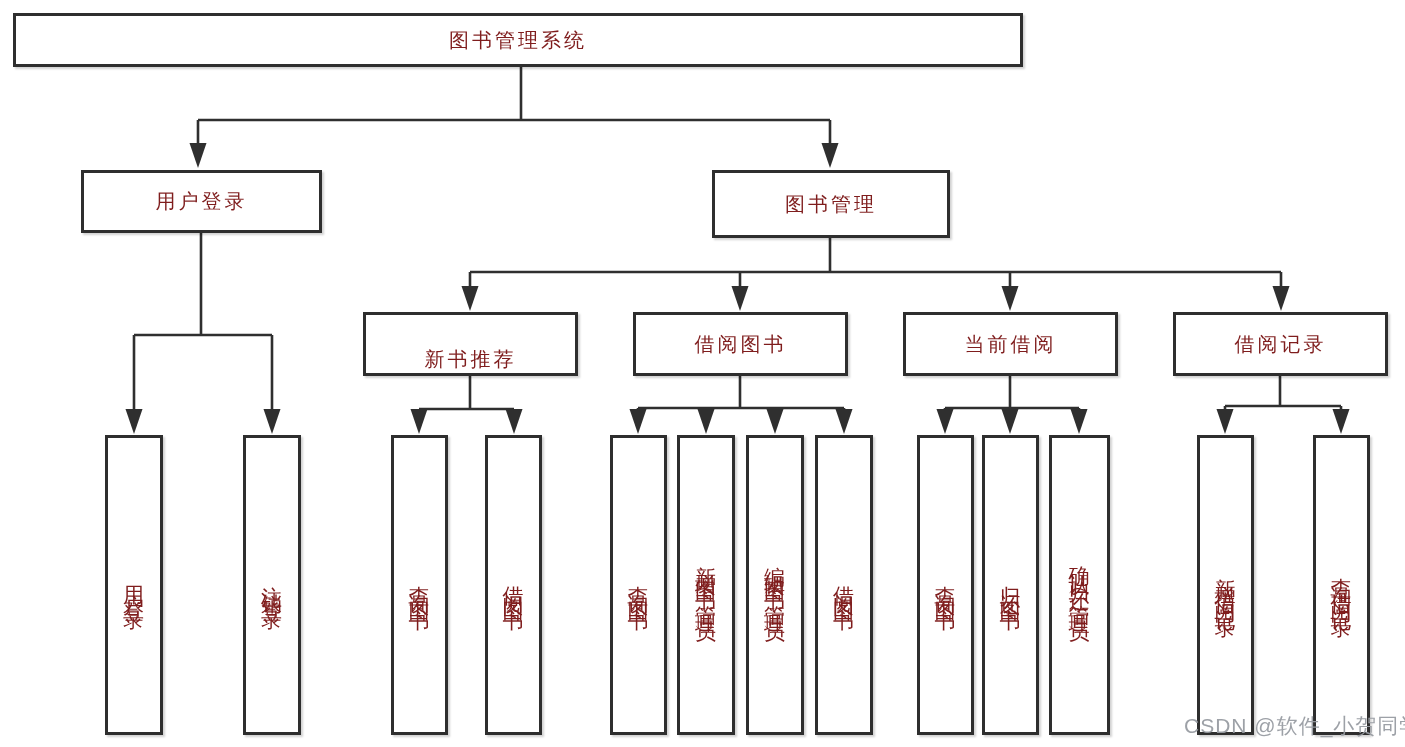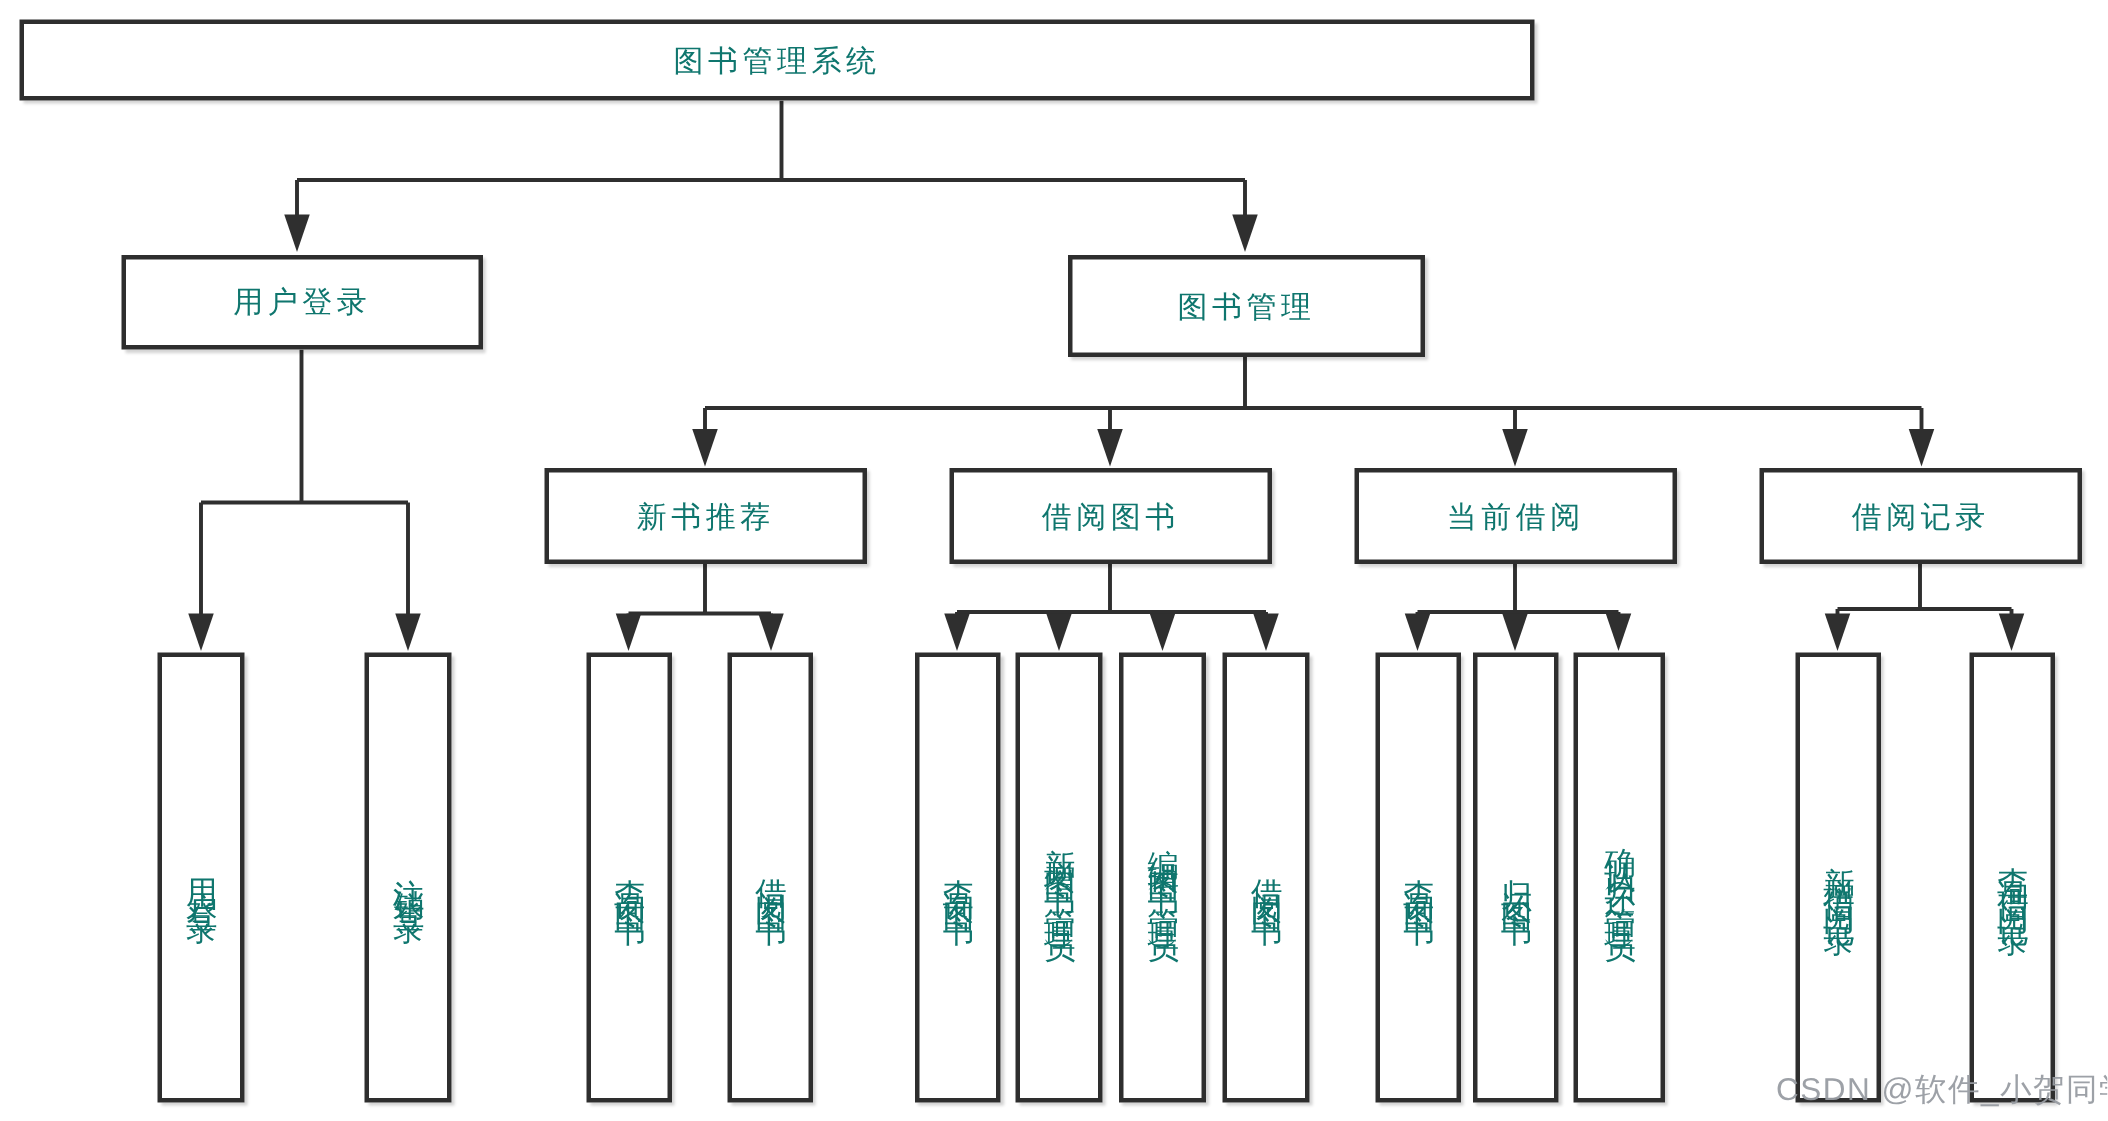--- a/index.html
+++ b/index.html
@@ -24,21 +24,21 @@
   .wires polygon { fill: #2f2f2f; stroke: none; }
   .box {
     position: absolute;
     box-sizing: border-box;
     background: #ffffff;
     border: 3px solid #2e2e2e;
     box-shadow: 2px 2px 2px rgba(0,0,0,0.18);
     display: flex;
     align-items: center;
     justify-content: center;
-    color: #0f766e;
+    color: #7f1d1d;
   }
   .box .hlabel {
     font-size: 20px;
     letter-spacing: 3px;
     white-space: nowrap;
   }
   .box .vlabel {
     writing-mode: vertical-rl;
     text-orientation: mixed;
     font-size: 21px;
@@ -103,21 +103,21 @@
     <span class="hlabel">图书管理系统</span>
   </div>
 
   <div class="box" style="left:81px; top:170px; width:241px; height:63px;">
     <span class="hlabel">用户登录</span>
   </div>
   <div class="box" style="left:712px; top:170px; width:238px; height:68px;">
     <span class="hlabel">图书管理</span>
   </div>
 
-  <div class="box" style="left:363px; top:312px; width:215px; height:64px;">
+  <div class="box" style="left:363px; top:312px; width:215px; height:64px;align-items:flex-end;">
     <span class="hlabel">新书推荐</span>
   </div>
   <div class="box" style="left:633px; top:312px; width:215px; height:64px;">
     <span class="hlabel">借阅图书</span>
   </div>
   <div class="box" style="left:903px; top:312px; width:215px; height:64px;">
     <span class="hlabel">当前借阅</span>
   </div>
   <div class="box" style="left:1173px; top:312px; width:215px; height:64px;">
     <span class="hlabel">借阅记录</span>

